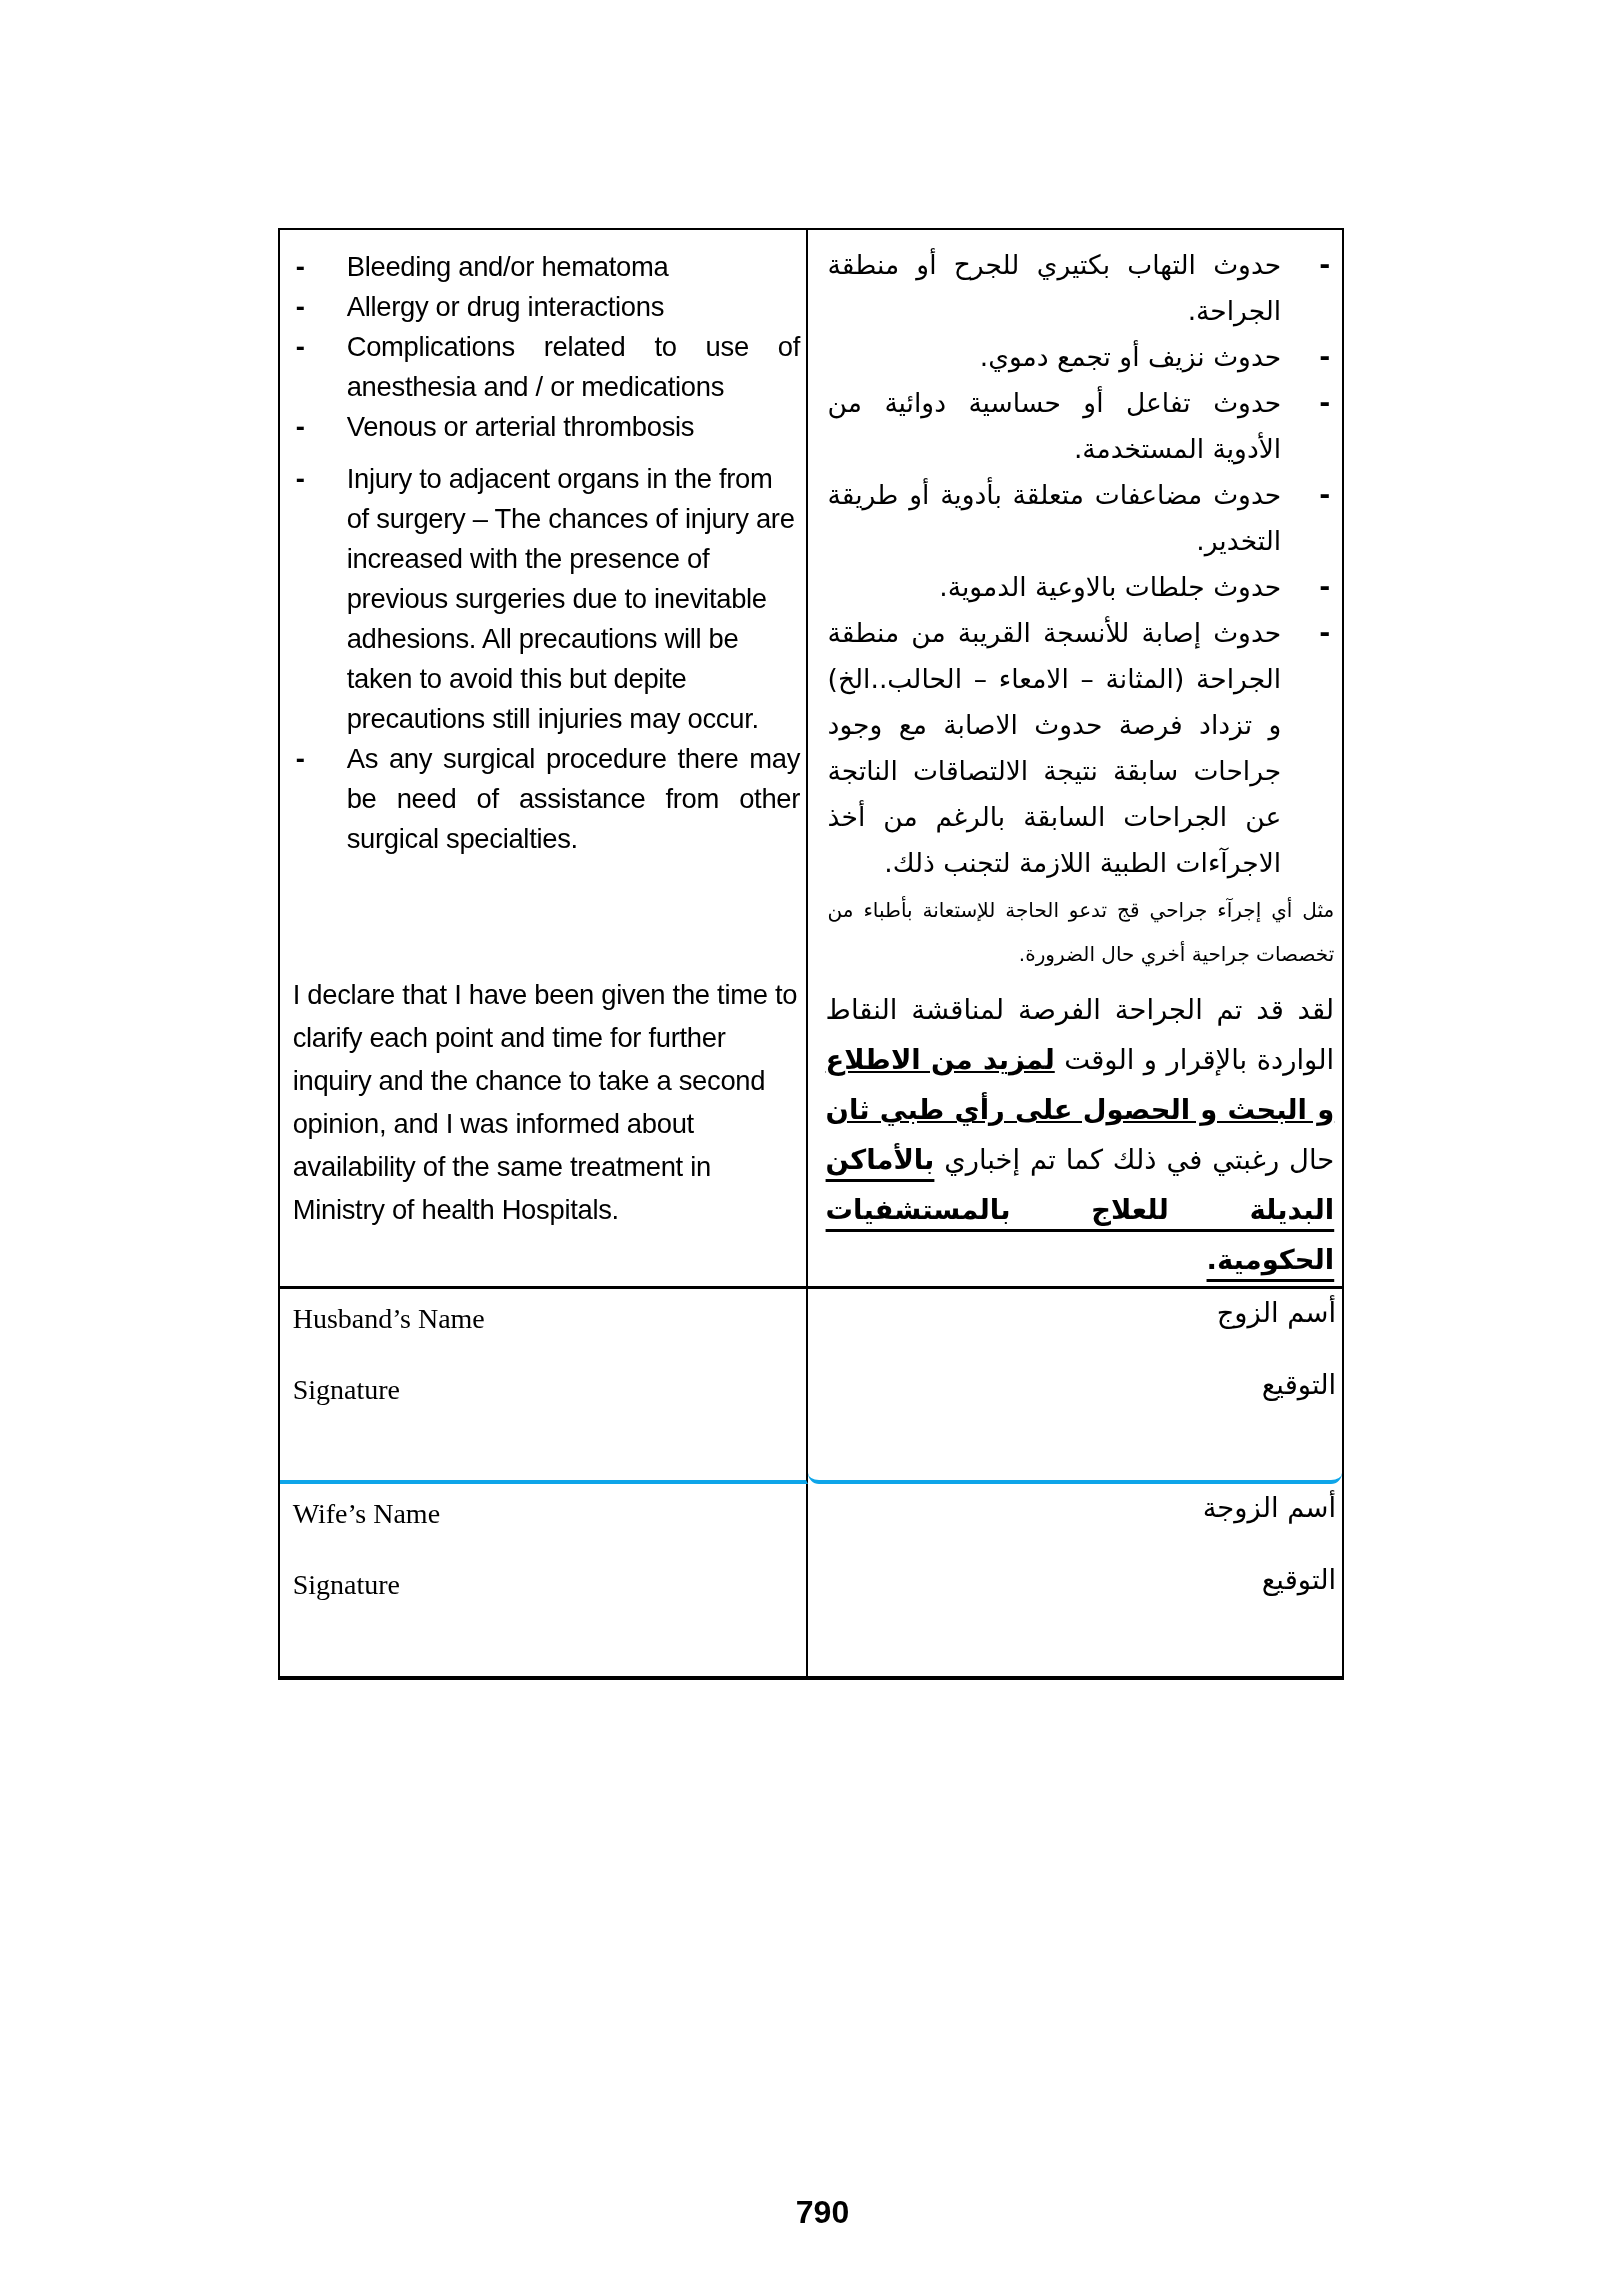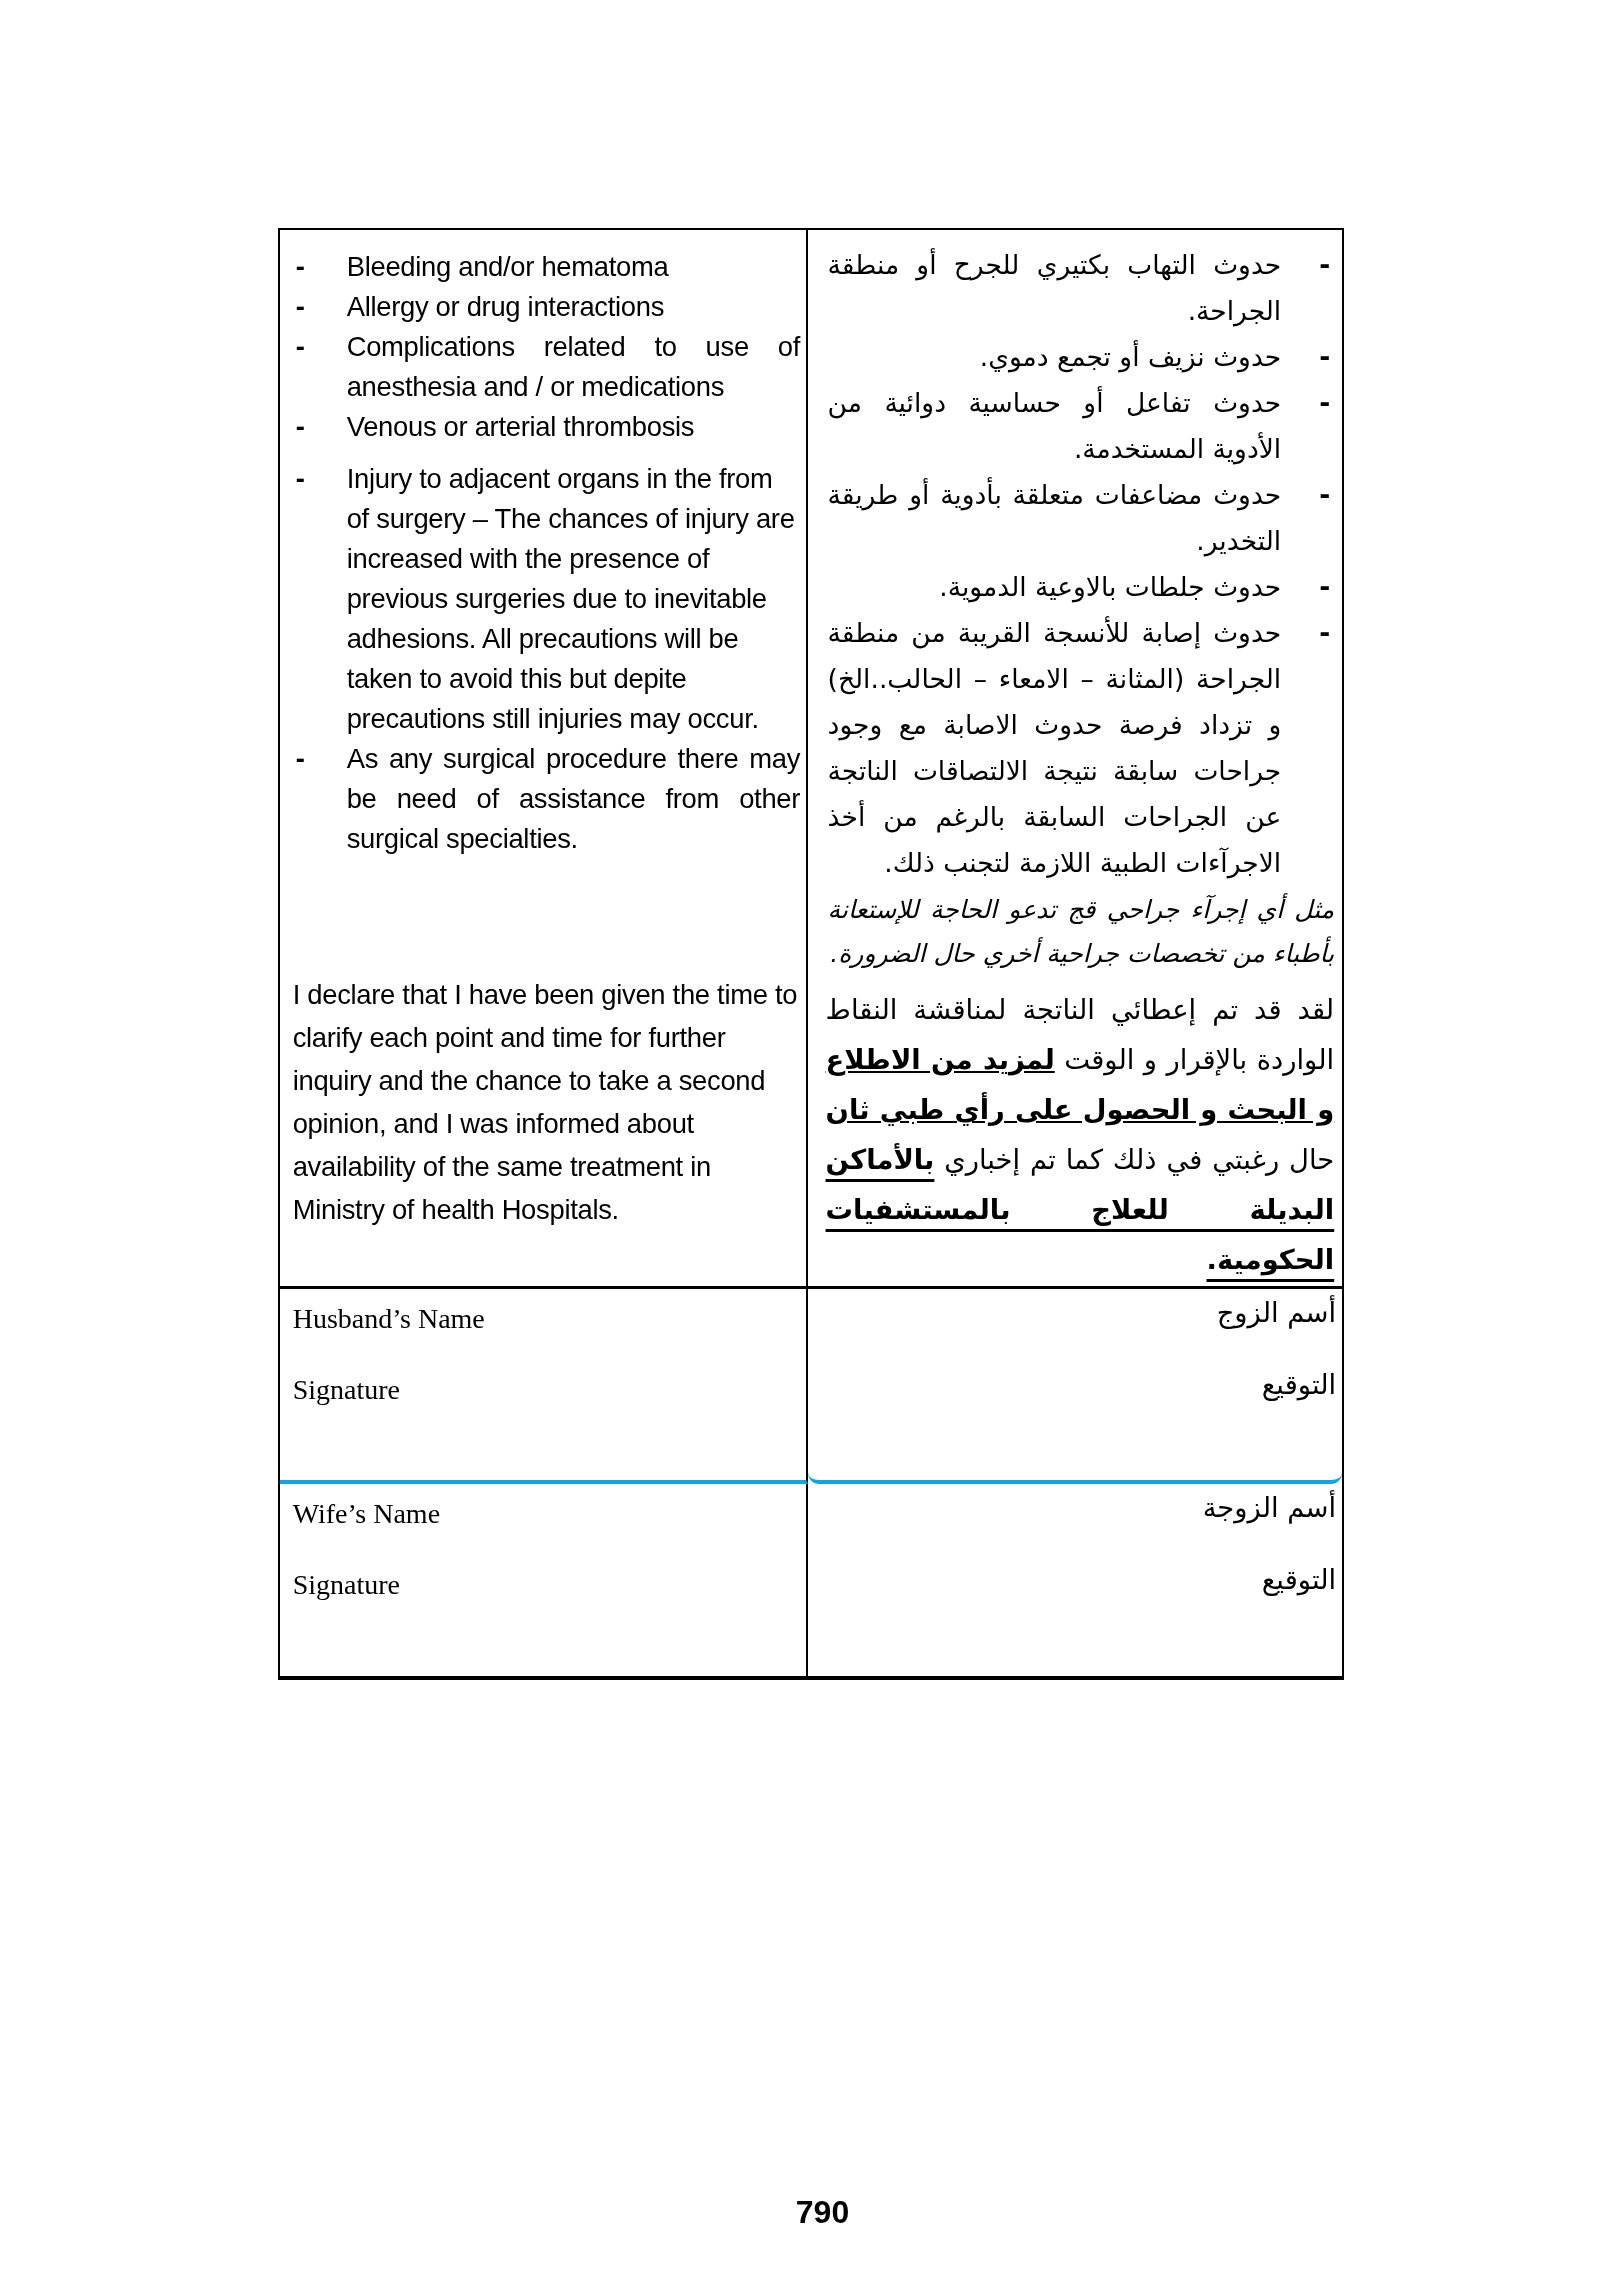--- a/index.html
+++ b/index.html
@@ -45,21 +45,21 @@
     font-size: 27.4px;
     line-height: 43px;
     letter-spacing: -0.3px;
   }
 
   
   .ar-main { padding: 11.8px 7.8px 0 19.6px; font-family: "DejaVu Sans", sans-serif; direction: rtl; }
   .risk-list-ar { list-style: none; font-size: 26.5px; line-height: 46px; text-align: justify; }
   .risk-list-ar li { position: relative; padding-right: 53px; }
   .risk-list-ar li .marker { position: absolute; right: 3.9px; top: 0; font-weight: bold; }
-  .ar-note { margin-top: 2px; font-size: 25px; line-height: 44px; text-align: justify; font-style: italic; }
+  .ar-note { margin-top: 2px; font-size: 20px; line-height: 44px; text-align: justify; }
   .ar-declaration {
     position: absolute;
     right: 7.8px;
     left: 17.6px;
     top: 755px;
     font-size: 27.4px;
     line-height: 50px;
     text-align: justify;
     direction: rtl;
   }
@@ -149,21 +149,21 @@
           <span class="marker">-</span>
           <span>حدوث جلطات بالاوعية الدموية.</span>
         </li>
         <li>
           <span class="marker">-</span>
           <span>حدوث إصابة للأنسجة القريبة من منطقة الجراحة (المثانة – الامعاء – الحالب..الخ) و تزداد فرصة حدوث الاصابة مع وجود جراحات سابقة نتيجة الالتصاقات الناتجة عن الجراحات السابقة بالرغم من أخذ الاجرآءات الطبية اللازمة لتجنب ذلك.</span>
         </li>
       </ul>
       <p class="ar-note">مثل أي إجرآء جراحي قج تدعو الحاجة للإستعانة بأطباء من تخصصات جراحية أخري حال الضرورة.</p>
       <p class="ar-declaration">
-        <span>لقد قد تم إعطائي الناتجة لمناقشة النقاط الواردة بالإقرار و الوقت </span><span class="b">لمزيد من الاطلاع و البحث و الحصول على رأي طبي ثان</span><span> حال رغبتي في ذلك كما تم إخباري </span><span class="b u">بالأماكن البديلة للعلاج بالمستشفيات الحكومية.</span>
+        <span>لقد قد تم الجراحة الفرصة لمناقشة النقاط الواردة بالإقرار و الوقت </span><span class="b">لمزيد من الاطلاع و البحث و الحصول على رأي طبي ثان</span><span> حال رغبتي في ذلك كما تم إخباري </span><span class="b u">بالأماكن البديلة للعلاج بالمستشفيات الحكومية.</span>
       </p>
     </div>
 
     <div class="cell col-en row-husband sig-en">
       <div class="sig-label">Husband’s Name</div>
       <div class="sig-label">Signature</div>
     </div>
     <div class="cell row-husband sig-ar" dir="rtl">
       <div class="sig-label">أسم الزوج</div>
       <div class="sig-label">التوقيع</div>

